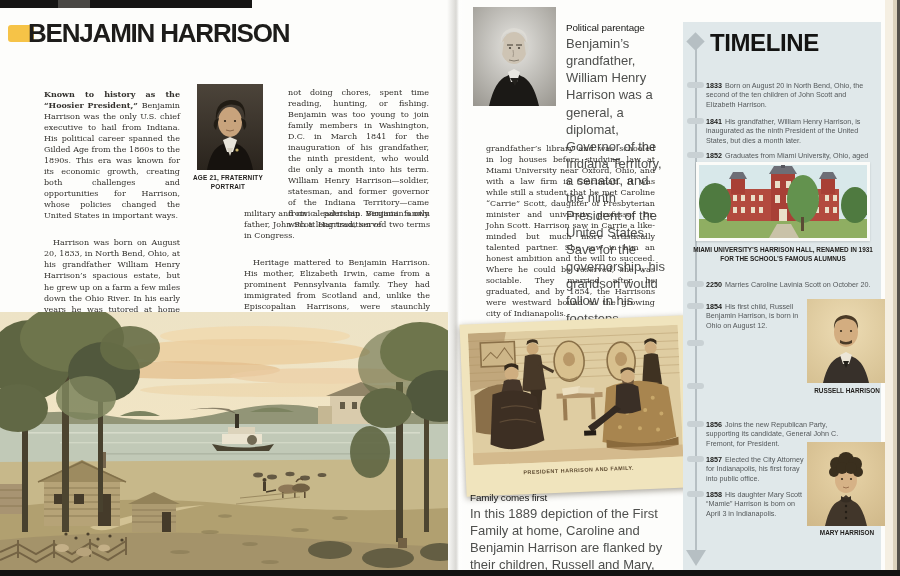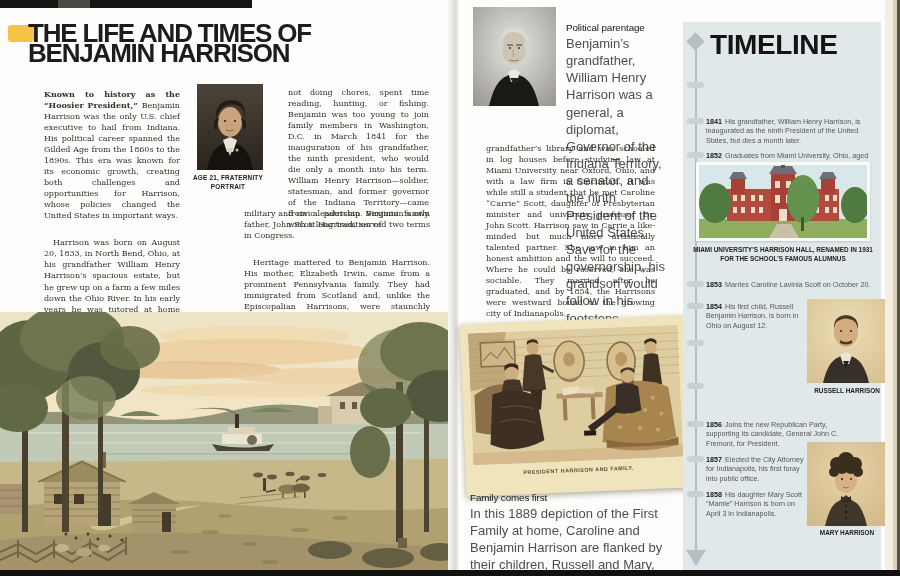--- a/index.html
+++ b/index.html
@@ -9,21 +9,21 @@
   
   .serif{font-family:"DejaVu Serif",serif;font-size:8px;line-height:1.38;color:#33312d;text-align:justify}
   .serif p{margin:16px}
   .ind{text-indent:9px}
   .capshead{font-weight:normal;font-size:9.8px;color:#151513;margin-bottom:2px;letter-spacing:-0.1px}
   .captext{font-size:13px;line-height:1.32;color:#4e4f4d}
   .photocap{font-size:6.4px;font-weight:bold;color:#23211f;text-align:center;line-height:1.4;letter-spacing:0.2px}
   .title{font-weight:bold;font-size:26px;line-height:20px;letter-spacing:-1.2px;color:#1d1c1a}
   
   .timeline{left:683px;top:22px;width:198px;height:554px;background:#e0e8ea}
-  .tl-title{left:27px;top:7px;font-size:28px;font-weight:bold;letter-spacing:-0.4px;color:#141413}
+  .tl-title{left:27px;top:7px;font-size:24px;font-weight:bold;letter-spacing:-0.4px;color:#141413}
   .rail{left:12px;top:20px;width:2px;height:508px;background:#b6bfc3}
   .diamond{left:6px;top:13px;width:13px;height:13px;background:#b6bfc3;transform:rotate(45deg)}
   .arrow{left:3px;top:528px;width:0;height:0;border-left:10px solid transparent;border-right:10px solid transparent;border-top:16px solid #b6bfc3}
   .tick{left:4px;width:17px;height:6px;border-radius:3px;background:#c9d1d4;position:absolute}
   .tl-entry{position:absolute;left:23px;width:165px;font-size:7.2px;line-height:1.31;color:#54585a;text-align:left}
   .tl-year{font-weight:bold;color:#1a1a18;margin-right:3px}
   
   .gutter{left:447px;top:0;width:20px;height:576px;background:linear-gradient(90deg,rgba(90,85,75,0) 0%,rgba(90,85,75,0.22) 45%,rgba(255,255,255,0.4) 60%,rgba(90,85,75,0) 100%)}
   .family-card{left:463px;top:320px;width:226px;height:172px;background:#f0e4bd;transform:rotate(-2.4deg);box-shadow:0 2px 6px rgba(40,30,10,0.4);padding:9px 8px 4px 8px}
   .family-inner-cap{font-size:5.4px;letter-spacing:0.5px;color:#5d4a30;text-align:center;font-weight:bold;margin-top:2px}
@@ -36,21 +36,20 @@
 
   <div class="abs" style="left:0;top:0;width:252px;height:8px;background:#161514"></div>
   <div class="abs" style="left:58px;top:0;width:32px;height:8px;background:#4a4845"></div>
   <div class="abs gutter"></div>
   <div class="abs" style="left:885px;top:0;width:8px;height:576px;background:#f5efe2"></div>
   <div class="abs" style="left:893px;top:0;width:4px;height:576px;background:#ddd3bd"></div>
   <div class="abs" style="left:897px;top:0;width:3px;height:576px;background:#55514a"></div>
 
   <div class="abs" style="left:8px;top:25px;width:26px;height:17px;background:#f6c347;border-radius:3px"></div>
   <div class="abs title" style="left:28px;top:23px">
-    <div>THE LIFE AND TIMES OF</div>
     <div>BENJAMIN HARRISON</div>
   </div>
 
   <div class="abs serif" style="left:28px;top:73px;width:168px">
     <p><b>Known to history as the “Hoosier President,” </b><span>Benjamin Harrison was the only U.S. chief executive to hail from Indiana. His political career spanned the Gilded Age from the 1860s to the 1890s. This era was known for its economic growth, creating both challenges and opportunities for Harrison, whose policies changed the United States in important ways.</span></p>
     <p class="ind">Harrison was born on August 20, 1833, in North Bend, Ohio, at his grandfather William Henry Harrison’s spacious estate, but he grew up on a farm a few miles down the Ohio River. In his early years he was tutored at home and, when</p>
   </div>
 
   <div class="abs" style="left:197px;top:84px;width:66px;height:86px">
     <svg width="66" height="86" viewBox="0 0 66 86">
@@ -370,20 +369,21 @@
     <div class="tick" style="top:96px"></div>
     <div class="tick" style="top:130px"></div>
     <div class="tick" style="top:259px"></div>
     <div class="tick" style="top:281px"></div>
     <div class="tick" style="top:318px"></div>
     <div class="tick" style="top:361px"></div>
     <div class="tick" style="top:399px"></div>
     <div class="tick" style="top:434px"></div>
     <div class="tick" style="top:469px"></div>
 
+    <div class="tl-entry" style="top:59px"><b class="tl-year">1833</b><span>Born on August 20 in North Bend, Ohio, the second of the ten children of John Scott and Elizabeth Harrison.</span></div>
     <div class="tl-entry" style="top:95px"><b class="tl-year">1841</b><span>His grandfather, William Henry Harrison, is inaugurated as the ninth President of the United States, but dies a month later.</span></div>
     <div class="tl-entry" style="top:129px"><b class="tl-year">1852</b><span>Graduates from Miami University, Ohio, aged 19. Member of Phi Delta Theta fraternity.</span></div>
 
     <div class="abs" style="left:13px;top:140px;width:174px;height:79px;background:#fbfbf8;padding:3px;box-shadow:0 1px 2px rgba(0,0,0,0.15)">
       <svg width="168" height="73" viewBox="0 0 168 73">
         <rect width="168" height="73" fill="#d8e8ea"></rect>
         <rect y="54" width="168" height="19" fill="#8fae62"></rect>
         <rect x="28" y="24" width="112" height="32" fill="#b34a3e"></rect>
         <rect x="72" y="8" width="24" height="48" fill="#a84036"></rect>
         <path d="M70,9 h28 l-5,-8 h-18 Z" fill="#6d6e76"></path>
@@ -417,21 +417,21 @@
           </g>
         <ellipse cx="16" cy="38" rx="16" ry="20" fill="#4f7a40"></ellipse>
         <ellipse cx="104" cy="34" rx="16" ry="24" fill="#63924e"></ellipse>
         <ellipse cx="156" cy="40" rx="14" ry="18" fill="#4f7a40"></ellipse>
         <rect x="102" y="52" width="3" height="14" fill="#5a4a34"></rect>
         <path d="M70,73 l8,-14 h14 l8,14 Z" fill="#c9c2a8"></path>
       </svg>
     </div>
     <div class="mini-cap" style="left:10px;top:224px;width:180px">MIAMI UNIVERSITY’S HARRISON HALL, RENAMED IN 1931 FOR THE SCHOOL’S FAMOUS ALUMNUS</div>
 
-    <div class="tl-entry" style="top:258px"><b class="tl-year">1853</b><span>Marries Caroline Lavinia Scott on October 20.</span></div>
+    <div class="tl-entry" style="top:258px"><b class="tl-year">2250</b><span>Marries Caroline Lavinia Scott on October 20.</span></div>
     <div class="tl-entry" style="top:280px;width:102px"><b class="tl-year">1854</b><span>His first child, Russell Benjamin Harrison, is born in Ohio on August 12.</span></div>
     <div class="tl-entry" style="top:398px;width:152px"><b class="tl-year">1856</b><span>Joins the new Republican Party, supporting its candidate, General John C. Fremont, for President.</span></div>
     <div class="tl-entry" style="top:433px;width:102px"><b class="tl-year">1857</b><span>Elected the City Attorney for Indianapolis, his first foray into public office.</span></div>
     <div class="tl-entry" style="top:468px;width:102px"><b class="tl-year">1858</b><span>His daughter Mary Scott “Mamie” Harrison is born on April 3 in Indianapolis.</span></div>
 
     <div class="abs" style="left:124px;top:277px;width:78px;height:84px">
       <svg width="78" height="84" viewBox="0 0 78 84">
         <defs>
             <radialGradient id="rus" cx="0.5" cy="0.35" r="0.9">
               <stop offset="0" stop-color="#eddcb4"></stop>

